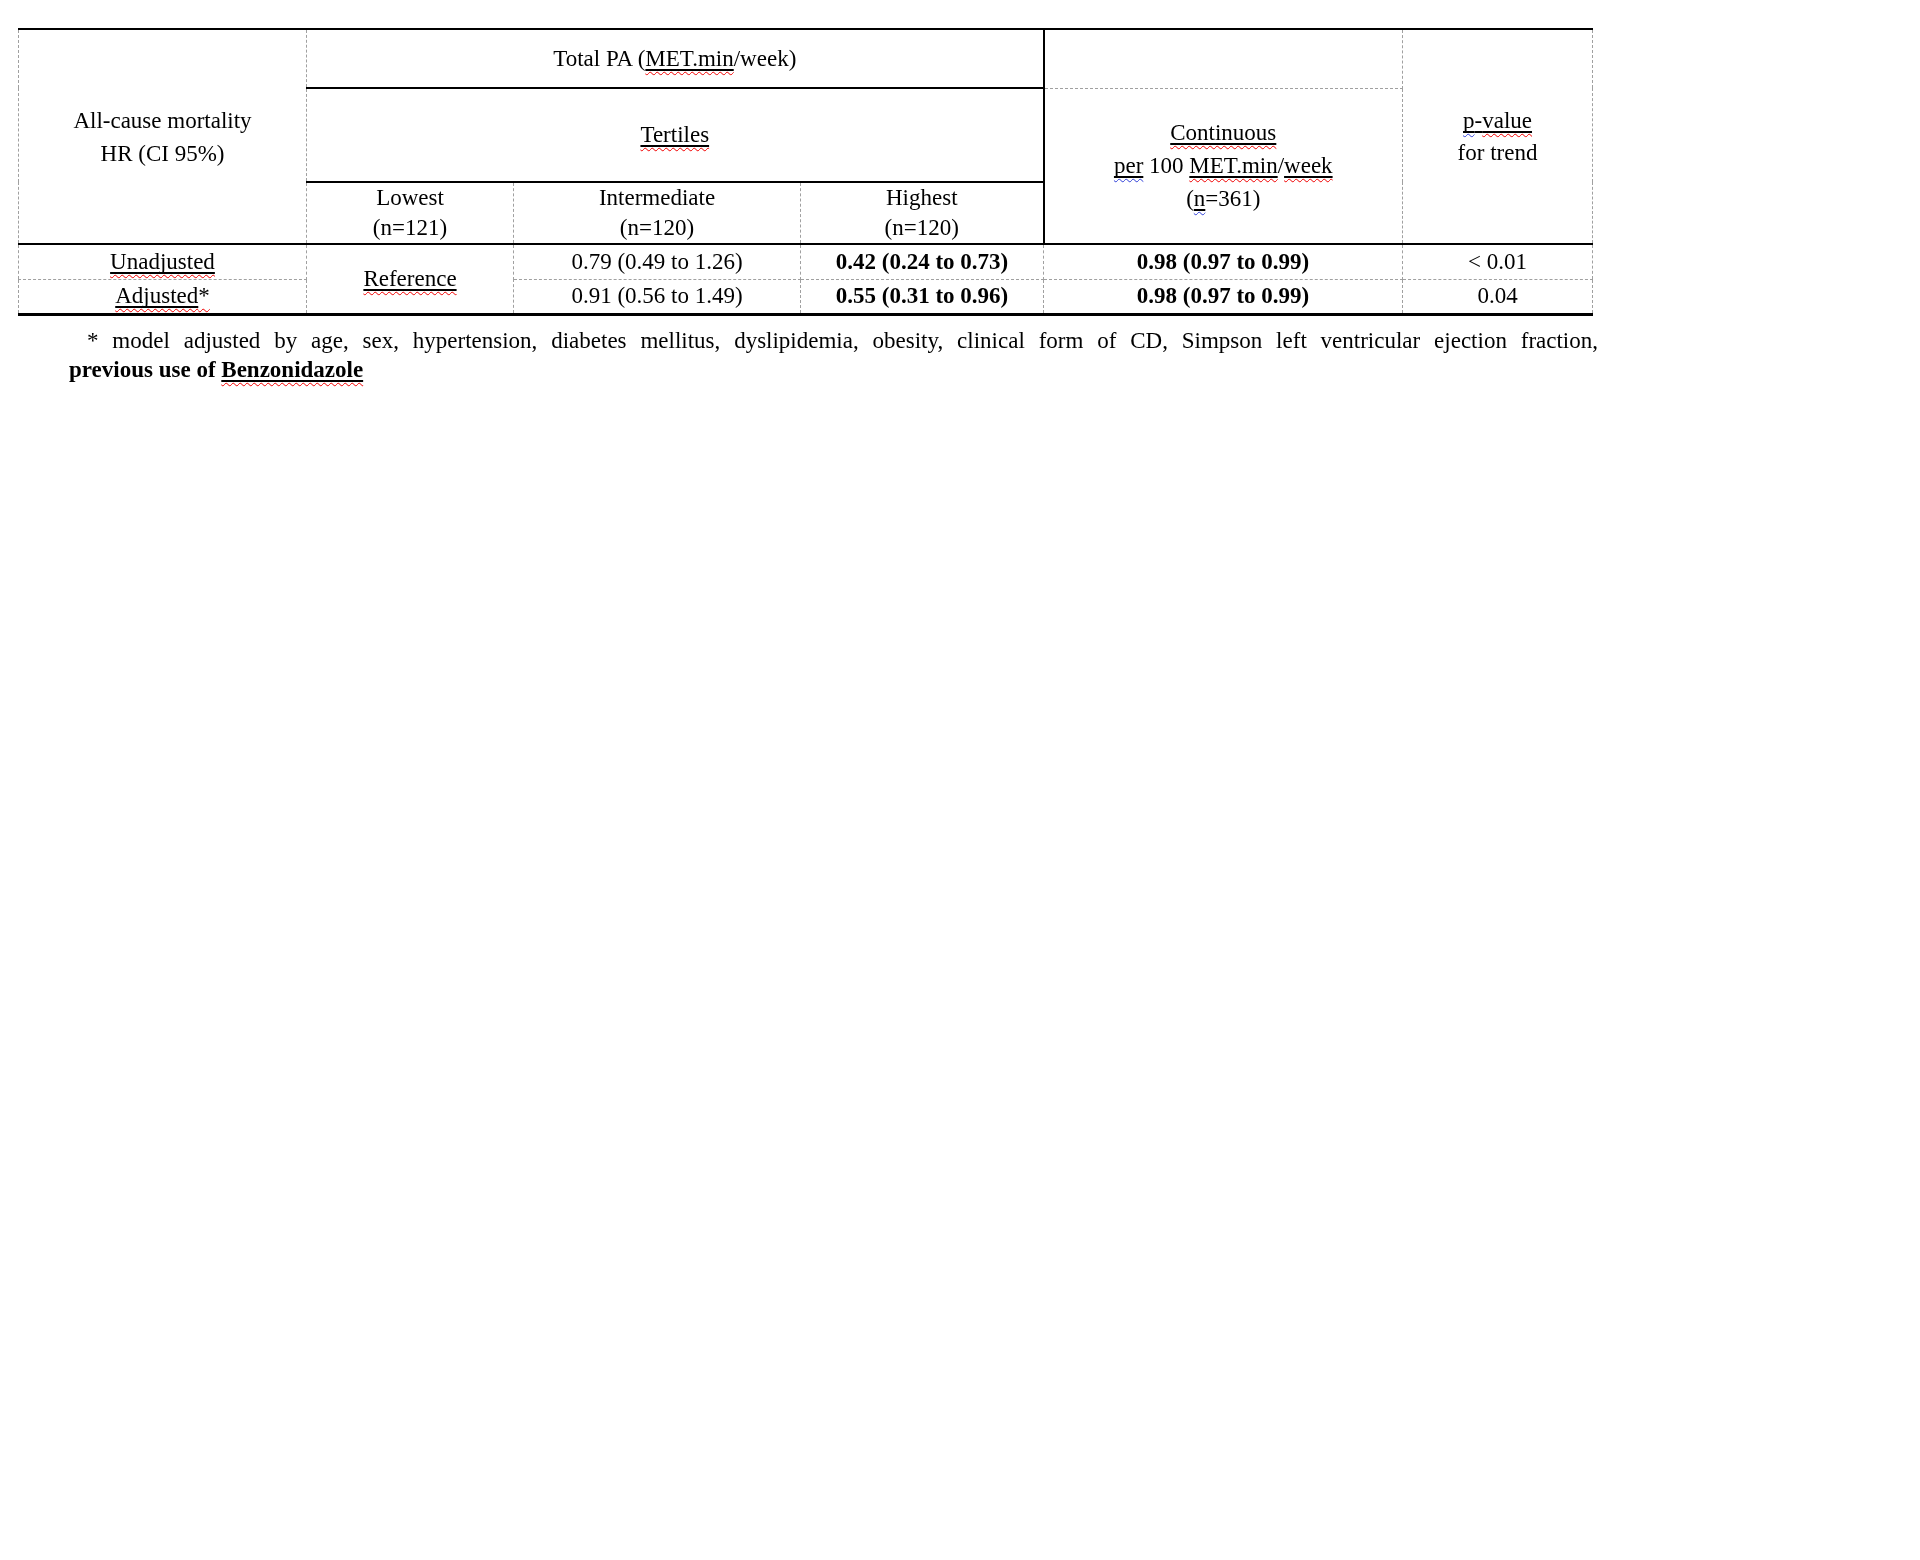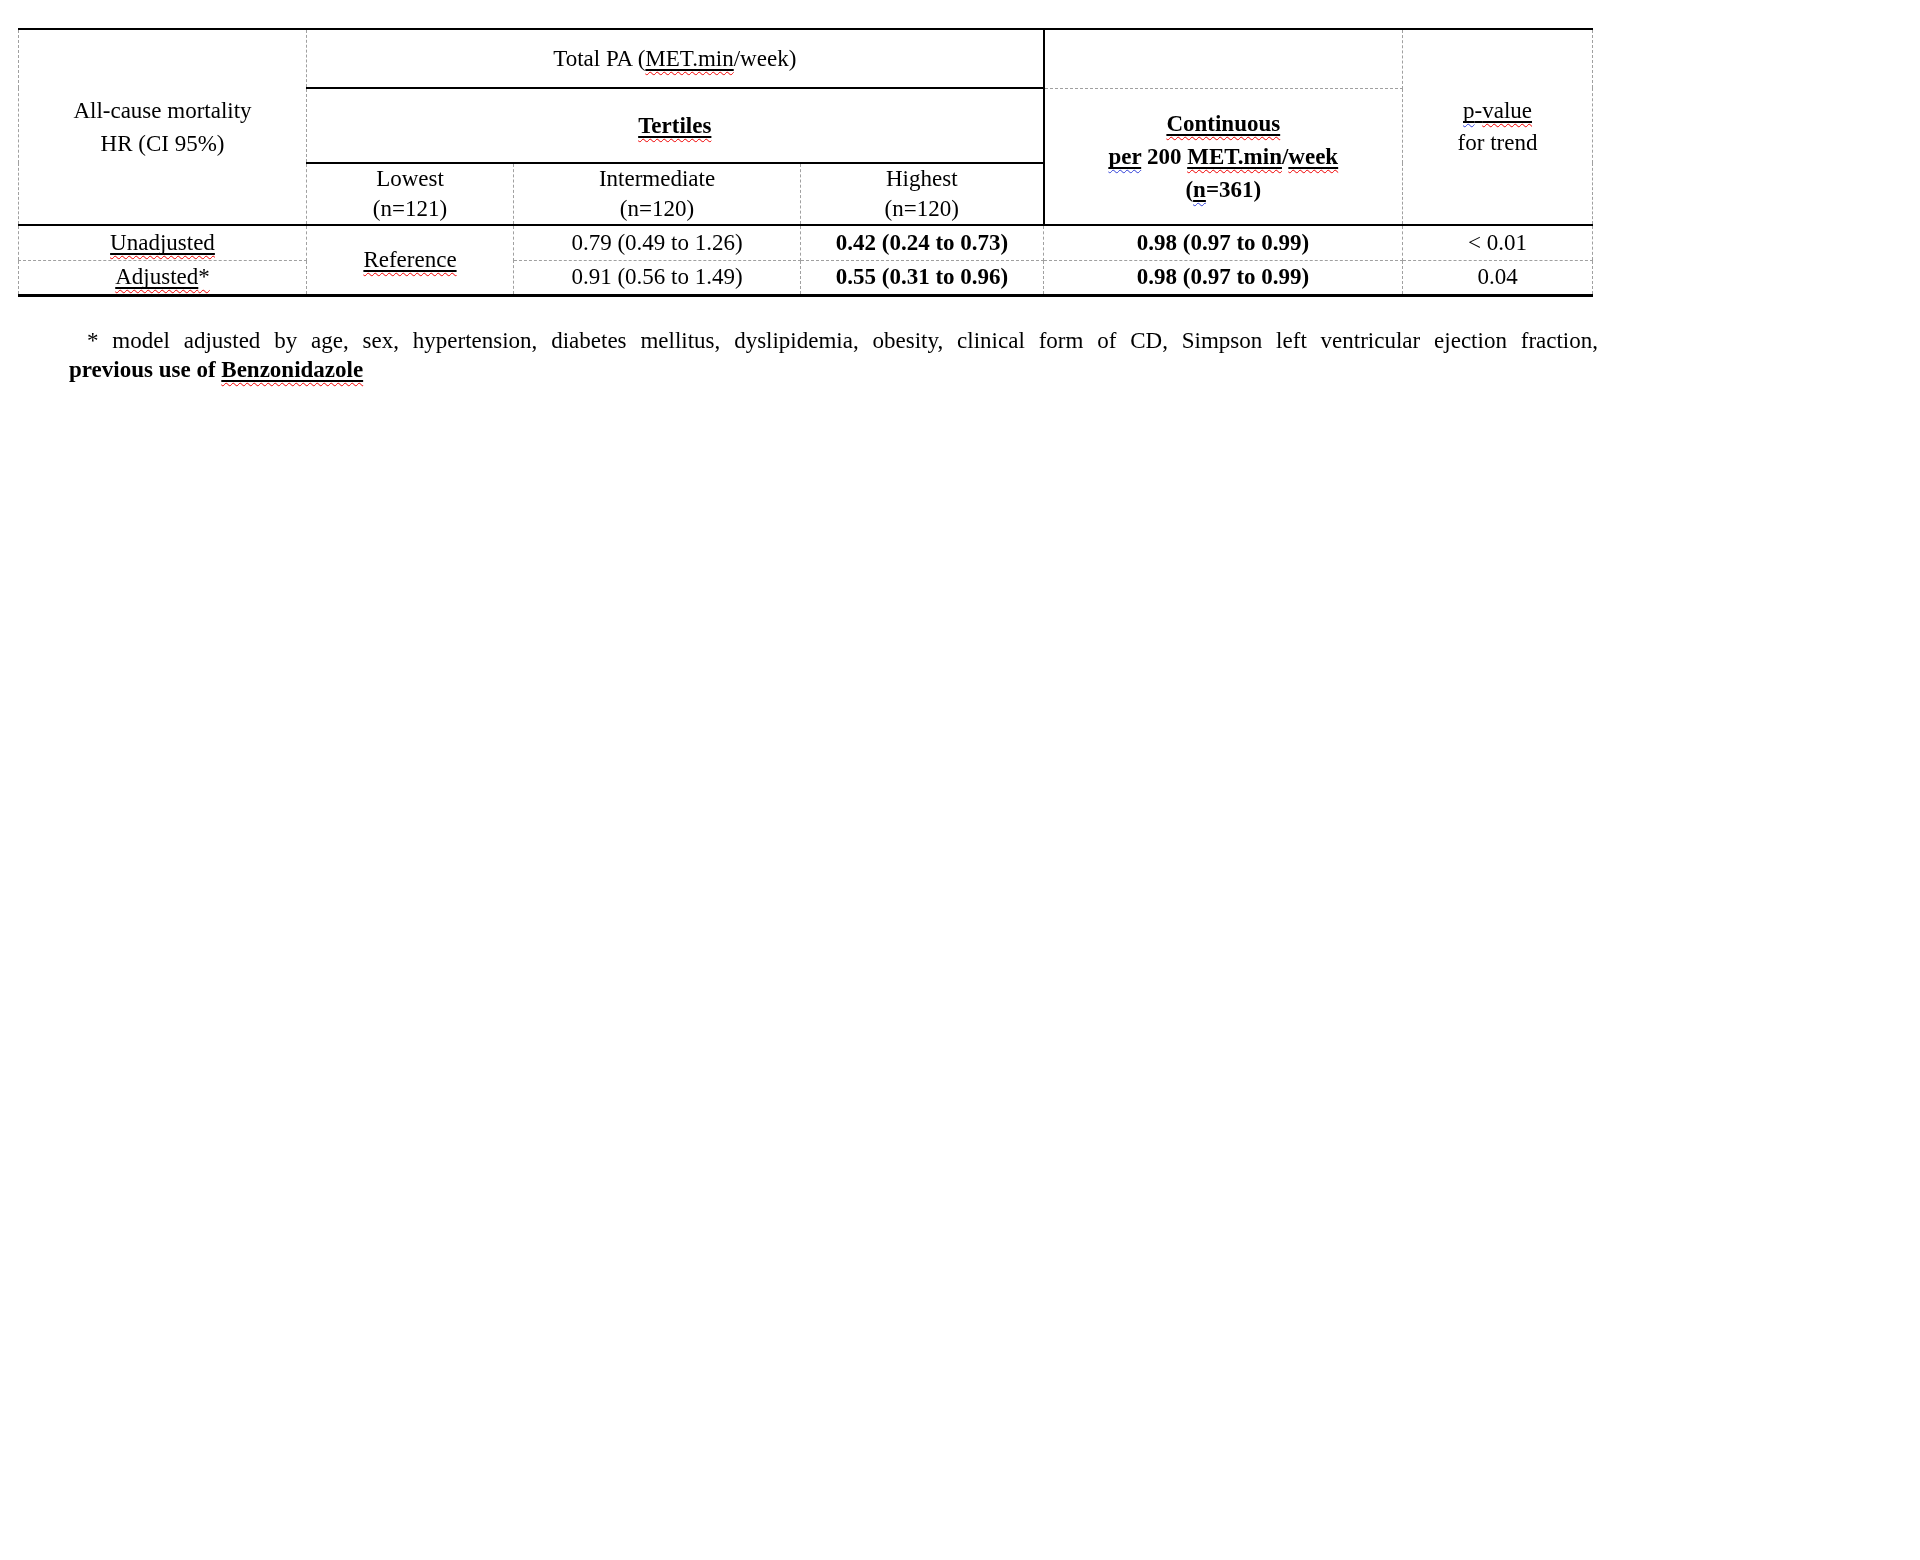--- a/index.html
+++ b/index.html
@@ -20,21 +20,21 @@
     border-left:1px dashed #a0a0a0;
     border-right:1px dashed #a0a0a0;
     font-size:23px;
   }
   table.stat td{
     padding:0;margin:0;
     text-align:center;vertical-align:middle;
     overflow:hidden;
   }
   tr.r1{height:59px;}
-  tr.r2{height:75px;font-weight:bold;}
+  tr.r2{height:94px;}
   tr.r3{height:60px;}
   tr.r4{height:35px;}
   tr.r5{height:35px;}
 
   .br-d{border-right:1px dashed #a0a0a0;}
   .bb-d{border-bottom:1px dashed #a0a0a0;}
   .br-s{border-right:2px solid #000000;}
   .bb-s{border-bottom:2px solid #000000;}
 
   .lh33 div{line-height:33px;}
@@ -118,21 +118,21 @@
 
     <tr class="r2">
       <td colspan="3" class="br-s bb-s">
         <span class="u"><span class="wr">Tertiles</span></span>
       </td>
       <td rowspan="2" class="br-d bb-s lh33">
         <div>
           <span class="u"><span class="wr">Continuous</span></span>
         </div>
         <div>
-          <span class="u"><span class="wb">per</span></span><span> 200 </span><span class="u"><span class="wr">MET.min</span></span><span>/</span><span class="u"><span class="wr">week</span></span>
+          <span class="u"><span class="wb">per</span></span><span> 100 </span><span class="u"><span class="wr">MET.min</span></span><span>/</span><span class="u"><span class="wr">week</span></span>
         </div>
         <div>
           <span>(</span><span class="u"><span class="wb">n</span></span><span>=361)</span>
         </div>
       </td>
     </tr>
 
     <tr class="r3">
       <td class="br-d bb-s lh30">
         <div>Lowest</div>

